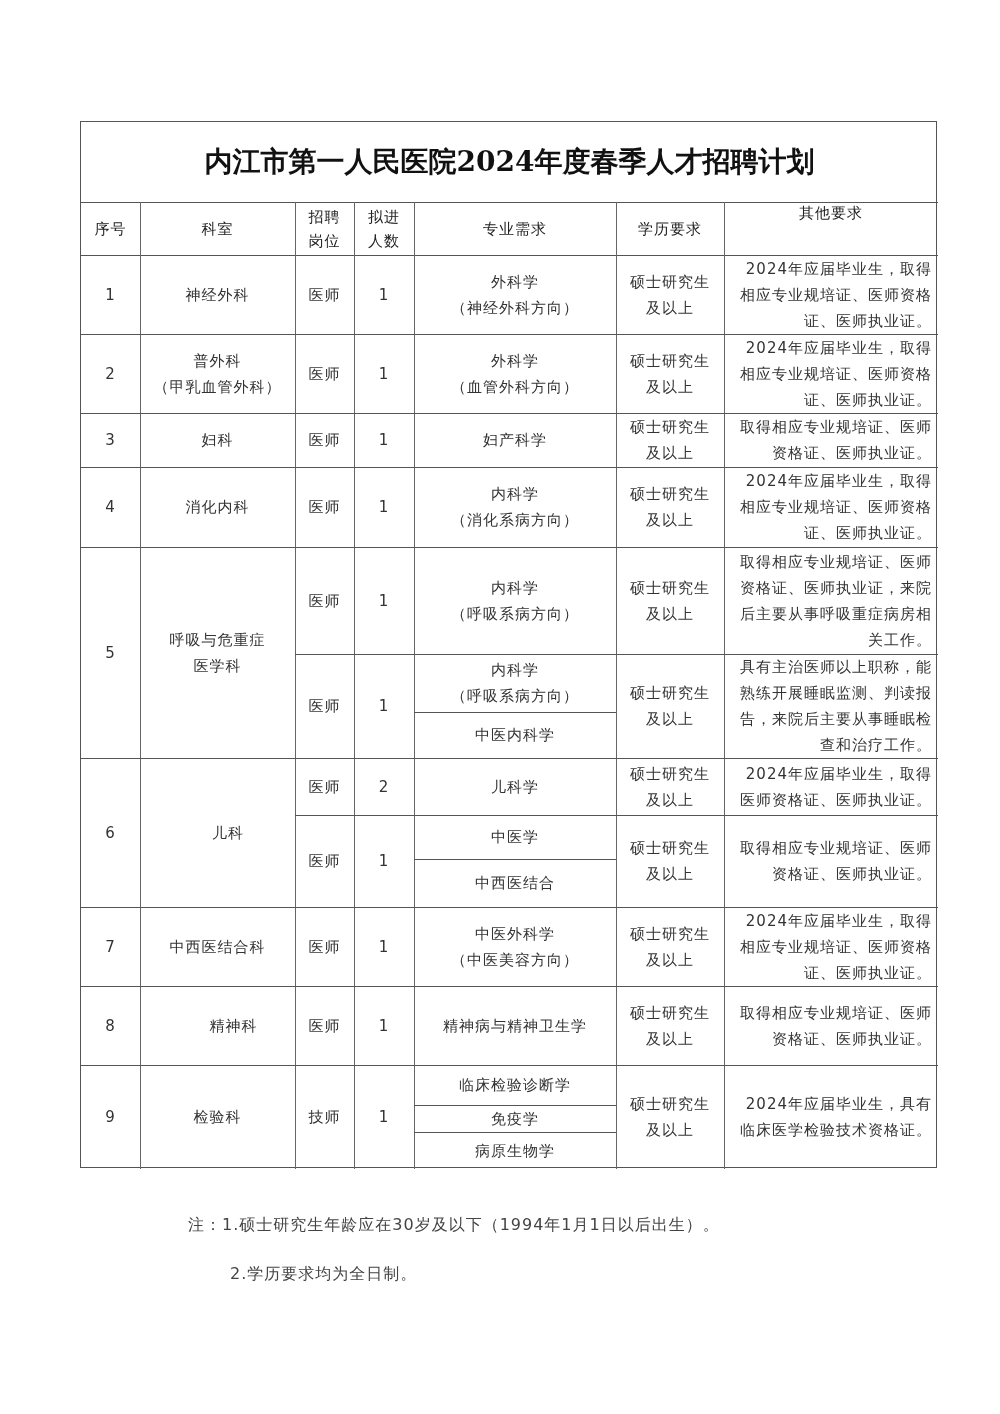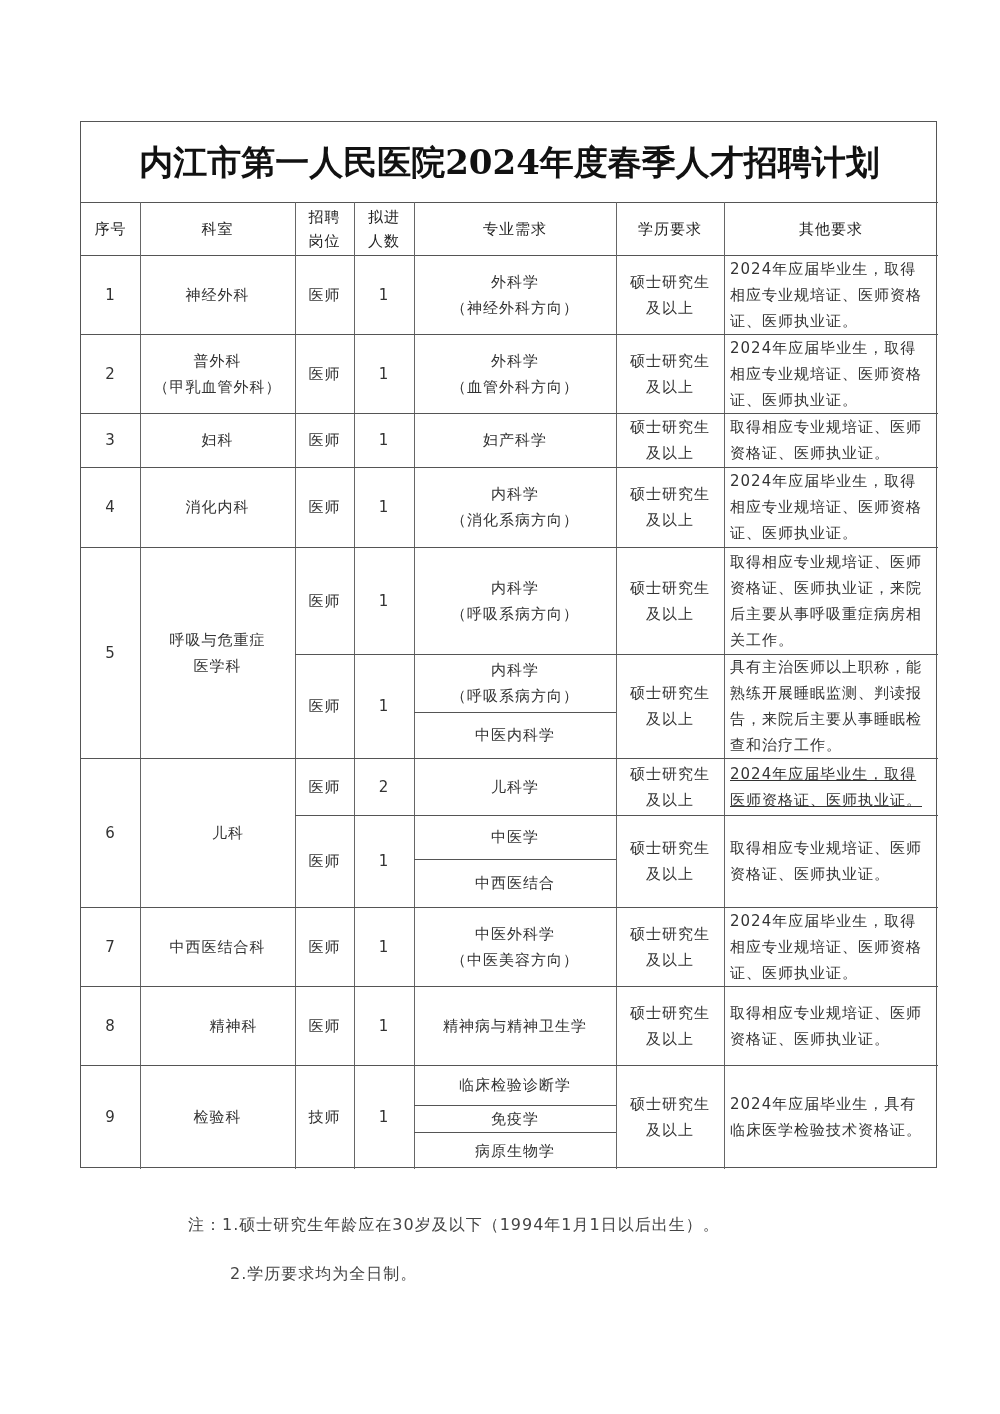--- a/index.html
+++ b/index.html
@@ -7,24 +7,24 @@
          font-family: "DejaVu Sans", "Liberation Sans", sans-serif; color: #222; }
   .page { position: absolute; left: 0; top: 0; width: 1000px; height: 1414px; }
   .tbl { position: absolute; left: 80px; top: 121px; width: 857px; height: 1047px;
          border: 1px solid #555; box-sizing: border-box; }
   .cell { position: absolute; box-sizing: border-box; display: flex; align-items: center;
           justify-content: center; text-align: center; font-size: 15px; line-height: 26px;
           letter-spacing: 1px; color: #333; padding: 0 4px; }
   .hline { position: absolute; height: 0; border-top: 1px solid #555; }
   .vline { position: absolute; width: 0; border-left: 1px solid #666; }
   .title { font-family: "DejaVu Serif", "Liberation Serif", serif; font-weight: bold;
-           font-size: 34px; letter-spacing: 0px; color: #111; text-align: center; }
+           font-size: 28px; letter-spacing: 0px; color: #111; text-align: center; }
   .hdr { font-size: 15px; color: #222; line-height: 24px; }
   .wrap { white-space: pre-line; }
-  .other { justify-content: center; text-align: left; font-size: 15px; line-height: 26px; padding: 0 6px; }
+  .other { justify-content: center; text-align: right; font-size: 15px; line-height: 26px; padding: 0 6px; }
   .note { position: absolute; font-size: 16px; color: #444; letter-spacing: 1px; }
 </style>
 </head>
 <body>
 
 <div class="page">
   <div class="tbl" id="tbl">
       <div class="cell title" style="left: 0px; top: 0px; width: 857px; height: 80px;">
         <span class="wrap">内江市第一人民医院2024年度春季人才招聘计划</span>
       </div>
@@ -42,21 +42,21 @@
       <div class="cell hdr" style="left: 273px; top: 80px; width: 60px; height: 53px;">
         <span class="wrap">拟进
 人数</span>
       </div>
       <div class="cell hdr" style="left: 333px; top: 80px; width: 202px; height: 53px;">
         <span class="wrap">专业需求</span>
       </div>
       <div class="cell hdr" style="left: 535px; top: 80px; width: 108px; height: 53px;">
         <span class="wrap">学历要求</span>
       </div>
-      <div class="cell hdr" style="left: 643px; top: 80px; width: 214px; height: 53px; justify-content: center;">
+      <div class="cell hdr" style="left: 643px; top: 64px; width: 214px; height: 53px; justify-content: center;">
         <span class="wrap">其他要求</span>
       </div>
       <div class="hline" style="left: 0px; top: 133px; width: 857px;"></div>
       <div class="vline" style="left: 59px; top: 80px; height: 967px;"></div>
       <div class="vline" style="left: 214px; top: 80px; height: 967px;"></div>
       <div class="vline" style="left: 273px; top: 80px; height: 967px;"></div>
       <div class="vline" style="left: 333px; top: 80px; height: 967px;"></div>
       <div class="vline" style="left: 535px; top: 80px; height: 967px;"></div>
       <div class="vline" style="left: 643px; top: 80px; height: 967px;"></div>
       <div class="cell " style="left: 0px; top: 133px; width: 59px; height: 79px;">
@@ -261,21 +261,21 @@
       <div class="cell " style="left: 273px; top: 636px; width: 60px; height: 57px;">
         <span class="wrap">2</span>
       </div>
       <div class="cell " style="left: 333px; top: 636px; width: 202px; height: 57px;">
         <span class="wrap">儿科学</span>
       </div>
       <div class="cell " style="left: 535px; top: 636px; width: 108px; height: 57px;">
         <span class="wrap">硕士研究生
 及以上</span>
       </div>
-      <div class="cell other" style="left: 643px; top: 636px; width: 214px; height: 57px; text-decoration: underline;">
+      <div class="cell other" style="left: 643px; top: 636px; width: 214px; height: 57px;">
         <span class="wrap">2024年应届毕业生，取得医师资格证、医师执业证。</span>
       </div>
       <div class="hline" style="left: 214px; top: 693px; width: 643px;"></div>
       <div class="cell " style="left: 214px; top: 693px; width: 59px; height: 92px;">
         <span class="wrap">医师</span>
       </div>
       <div class="cell " style="left: 273px; top: 693px; width: 60px; height: 92px;">
         <span class="wrap">1</span>
       </div>
       <div class="cell " style="left: 333px; top: 693px; width: 202px; height: 44px;">

